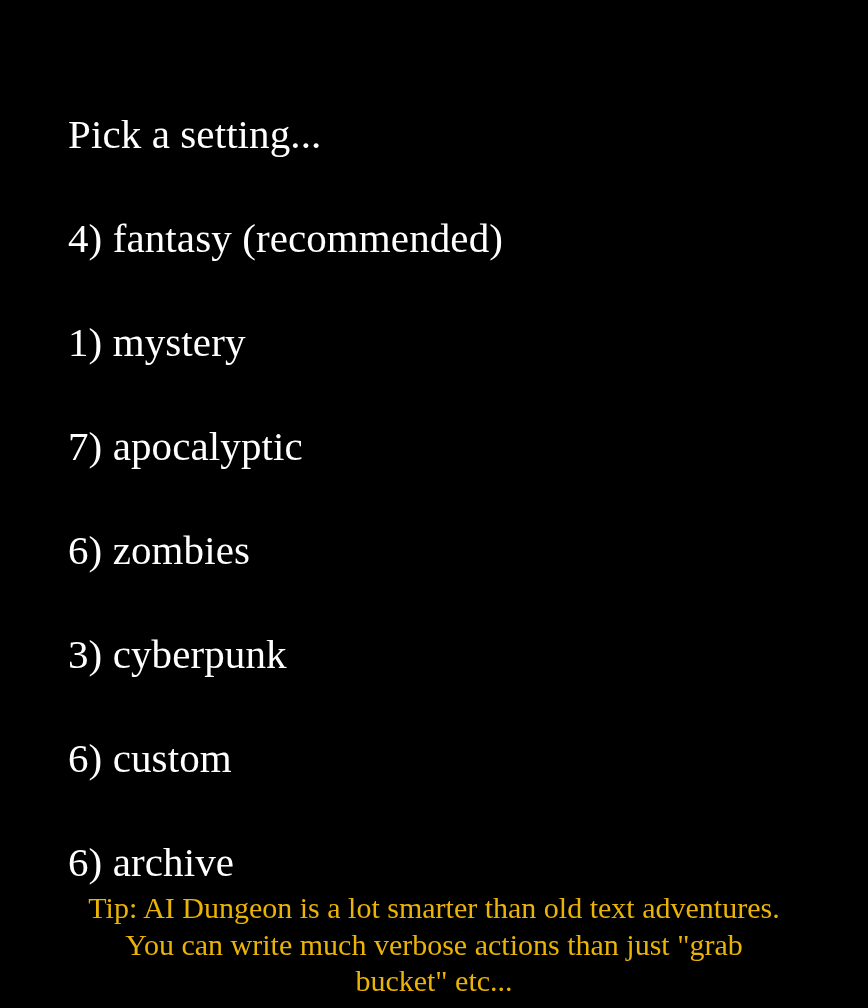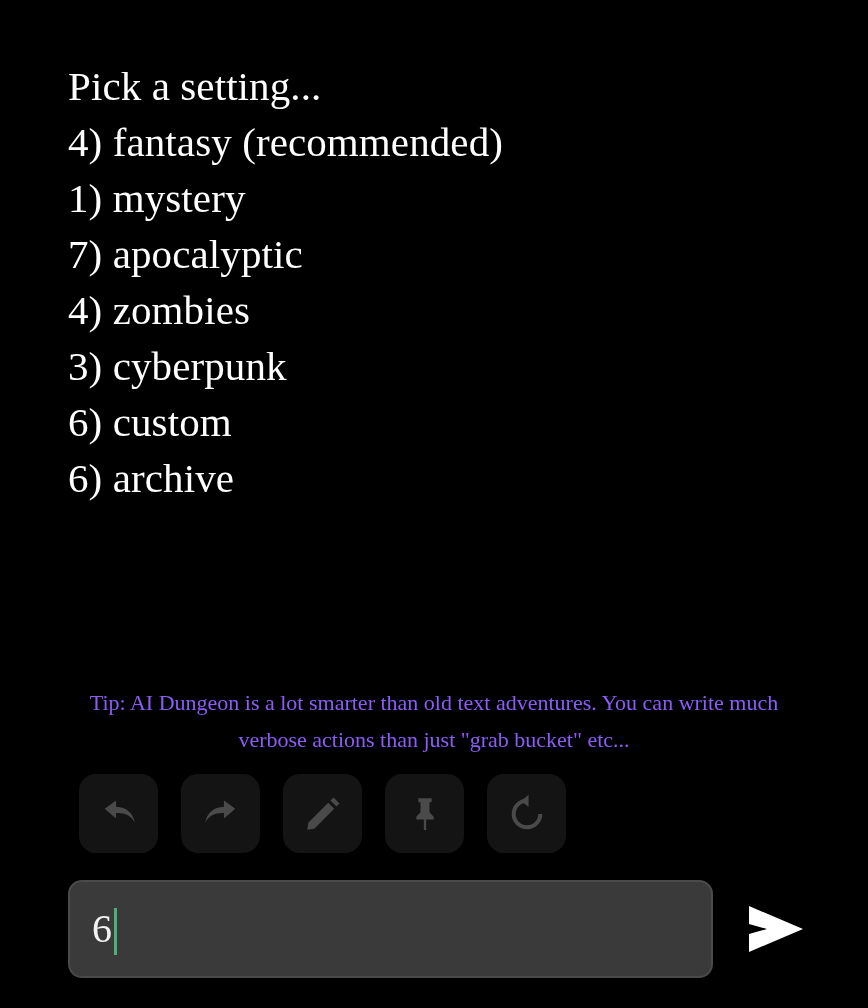--- a/index.html
+++ b/index.html
@@ -29,27 +29,28 @@
   .story {
     padding: 58px 24px 0 68px;
     flex: 1 1 auto;
   }
   .story-line {
     font-size: 41px;
     line-height: 56px;
     color: #ffffff;
     white-space: pre;
     letter-spacing: 0.1px;
+    margin-top: 48px;
   }
 
   
   .tip {
     text-align: center;
-    color: #8b5cf6;
-    font-size: 22px;
+    color: #eab308;
+    font-size: 30px;
     line-height: 36.5px;
     padding: 0 78px;
     margin-bottom: 16px;
   }
 
   
   .toolbar {
     display: flex;
     gap: 23px;
     padding-left: 79px;
@@ -122,21 +123,21 @@
 </head>
 <body>
 
 <div id="app">
 
   <div class="story">
     <div class="story-line">Pick a setting...</div>
     <div class="story-line">4) fantasy (recommended)</div>
     <div class="story-line">1) mystery</div>
     <div class="story-line">7) apocalyptic</div>
-    <div class="story-line">4) zombies</div>
+    <div class="story-line">6) zombies</div>
     <div class="story-line">3) cyberpunk</div>
     <div class="story-line">6) custom</div>
     <div class="story-line">6) archive</div>
   </div>
 
   <div class="tip">Tip: AI Dungeon is a lot smarter than old text adventures. You can write much verbose actions than just "grab bucket" etc...</div>
 
   <div class="toolbar">
 
     <button class="tool-btn" title="Undo">

